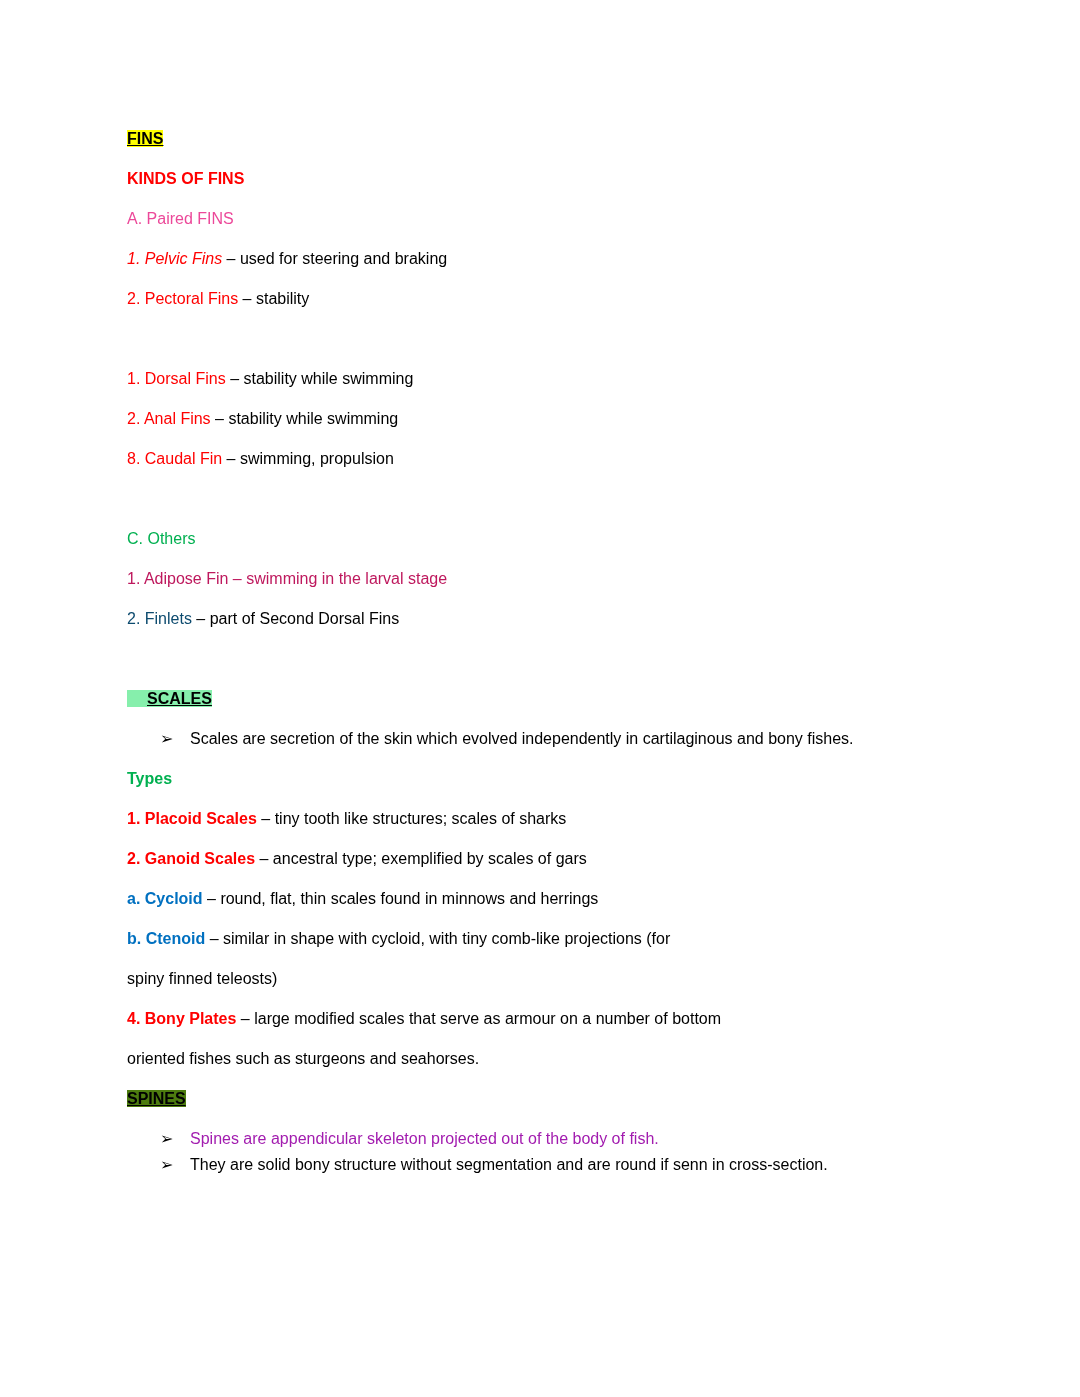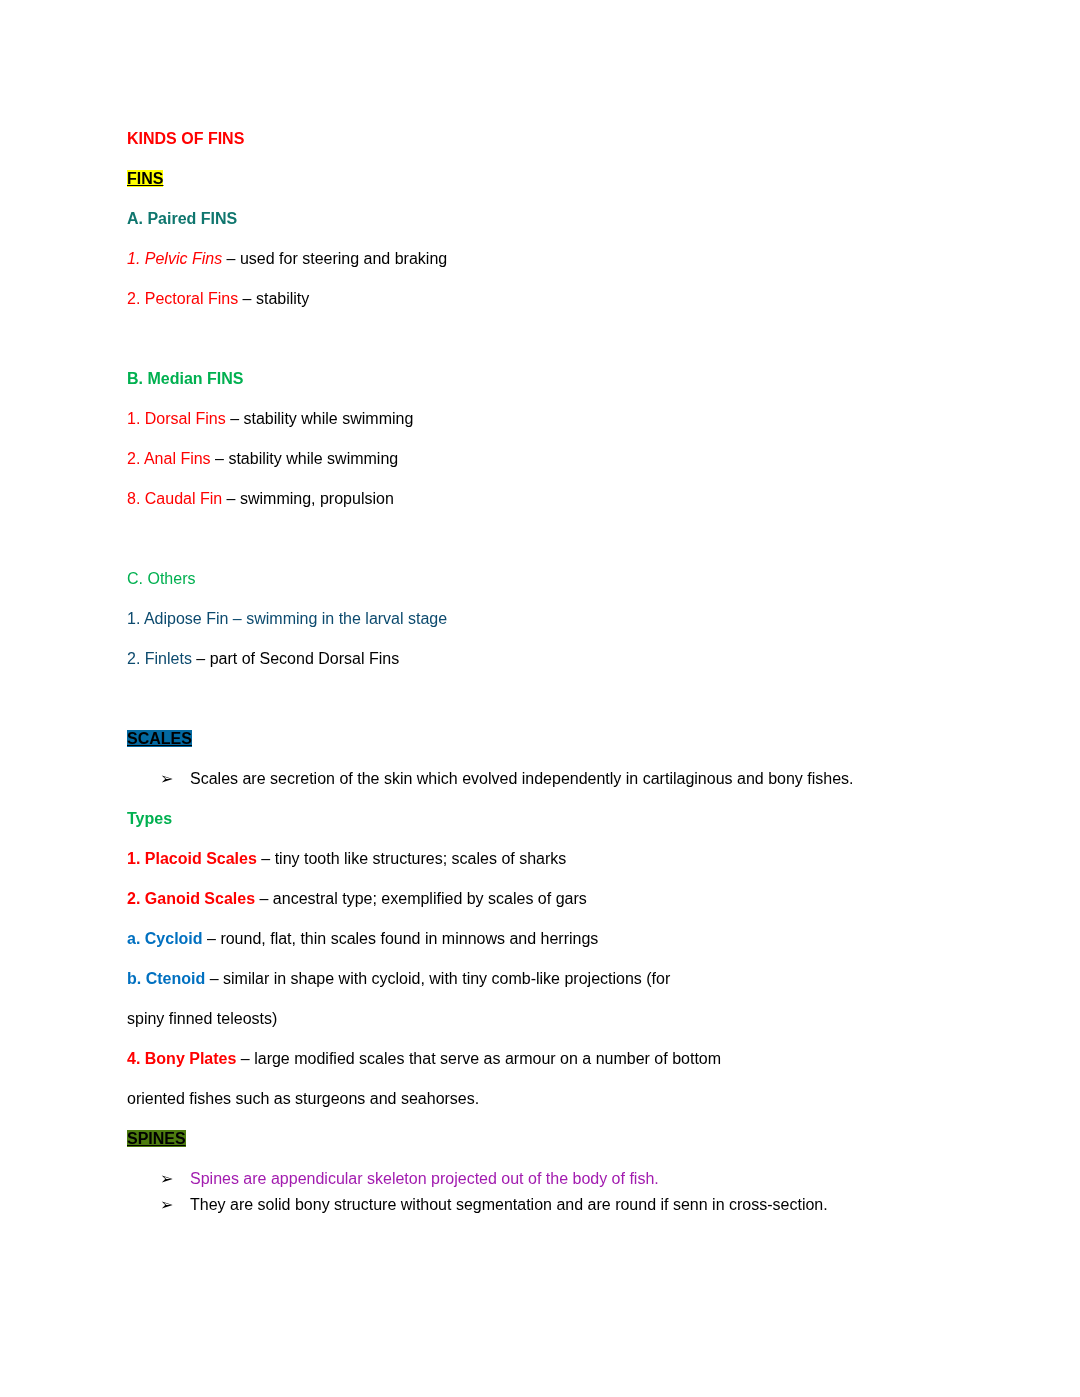--- a/index.html
+++ b/index.html
@@ -43,36 +43,35 @@
   }
   .seg {
     
   }
 </style>
 </head>
 <body>
 
 <div class="page">
   <div>
+      <p class="line"><span class="seg" style="color: rgb(0, 0, 0); font-weight: 700; text-decoration: underline; background-color: rgb(255, 255, 0);">FINS</span></p>
       <p class="line"><span class="seg" style="color: rgb(255, 0, 0); font-weight: 700;">KINDS OF FINS</span></p>
-      <p class="line"><span class="seg" style="color: rgb(0, 0, 0); font-weight: 700; text-decoration: underline; background-color: rgb(255, 255, 0);">FINS</span></p>
-      <p class="line"><span class="seg" style="color: #0f766e; font-weight: 700; margin-top: 36px;">A. Paired FINS</span></p>
+      <p class="line"><span class="seg" style="color: #ec4899; font-weight: 400; margin-top: 36px;">A. Paired FINS</span></p>
       <p class="line"><span class="seg" style="color: rgb(255, 0, 0); font-style: italic;">1. Pelvic Fins </span><span class="seg" style="color: rgb(0, 0, 0);">– used for steering and braking</span></p>
       <p class="line"><span class="seg" style="color: rgb(255, 0, 0);">2. Pectoral Fins </span><span class="seg" style="color: rgb(0, 0, 0);">– stability</span></p>
       <div class="spacer"></div>
-      <p class="line"><span class="seg" style="color: rgb(0, 176, 80); font-weight: 700;">B. Median FINS</span></p>
       <p class="line"><span class="seg" style="color: rgb(255, 0, 0);">1. Dorsal Fins </span><span class="seg" style="color: rgb(0, 0, 0);">– stability while swimming</span></p>
       <p class="line"><span class="seg" style="color: rgb(255, 0, 0);">2. Anal Fins </span><span class="seg" style="color: rgb(0, 0, 0);">– stability while swimming</span></p>
       <p class="line"><span class="seg" style="color: rgb(255, 0, 0);">8. Caudal Fin </span><span class="seg" style="color: rgb(0, 0, 0);">– swimming, propulsion</span></p>
       <div class="spacer"></div>
       <p class="line"><span class="seg" style="color: rgb(0, 176, 80);">C. Others</span></p>
-      <p class="line"><span class="seg" style="color: #0c4a6e;">1. Adipose Fin – swimming in the larval stage</span></p>
+      <p class="line"><span class="seg" style="color: #be185d;">1. Adipose Fin – swimming in the larval stage</span></p>
       <p class="line"><span class="seg" style="color: #0c4a6e;">2. Finlets </span><span class="seg" style="color: rgb(0, 0, 0);">– part of Second Dorsal Fins</span></p>
       <div class="spacer"></div>
-      <p class="line"><span class="seg" style="color: rgb(0, 0, 0); font-weight: 700; text-decoration: underline; background-color: #0369a1;">SCALES</span></p>
+      <p class="line"><span class="seg" style="color: rgb(0, 0, 0); font-weight: 700; text-decoration: underline; background-color: #86efac; padding-left: 20px;">SCALES</span></p>
       <p class="line bullet"><span class="bullet-glyph">➢</span><span class="seg" style="color: rgb(0, 0, 0);">Scales are secretion of the skin which evolved independently in cartilaginous and bony fishes.</span></p>
       <p class="line"><span class="seg" style="color: rgb(0, 176, 80); font-weight: 700;">Types</span></p>
       <p class="line"><span class="seg" style="color: rgb(255, 0, 0); font-weight: 700;">1. Placoid Scales </span><span class="seg" style="color: rgb(0, 0, 0);">– tiny tooth like structures; scales of sharks</span></p>
       <p class="line"><span class="seg" style="color: rgb(255, 0, 0); font-weight: 700;">2. Ganoid Scales </span><span class="seg" style="color: rgb(0, 0, 0);">– ancestral type; exemplified by scales of gars</span></p>
       <p class="line"><span class="seg" style="color: rgb(0, 112, 192); font-weight: 700;">a. Cycloid </span><span class="seg" style="color: rgb(0, 0, 0);">– round, flat, thin scales found in minnows and herrings</span></p>
       <p class="line"><span class="seg" style="color: rgb(0, 112, 192); font-weight: 700;">b. Ctenoid </span><span class="seg" style="color: rgb(0, 0, 0);">– similar in shape with cycloid, with tiny comb-like projections (for</span></p>
       <p class="line"><span class="seg" style="color: rgb(0, 0, 0);">spiny finned teleosts)</span></p>
       <p class="line"><span class="seg" style="color: rgb(255, 0, 0); font-weight: 700;">4. Bony Plates </span><span class="seg" style="color: rgb(0, 0, 0);">– large modified scales that serve as armour on a number of bottom</span></p>
       <p class="line"><span class="seg" style="color: rgb(0, 0, 0);">oriented fishes such as sturgeons and seahorses.</span></p>
       <p class="line"><span class="seg" style="color: rgb(0, 0, 0); font-weight: 700; text-decoration: underline; background-color: #4d7c0f;">SPINES</span></p>

